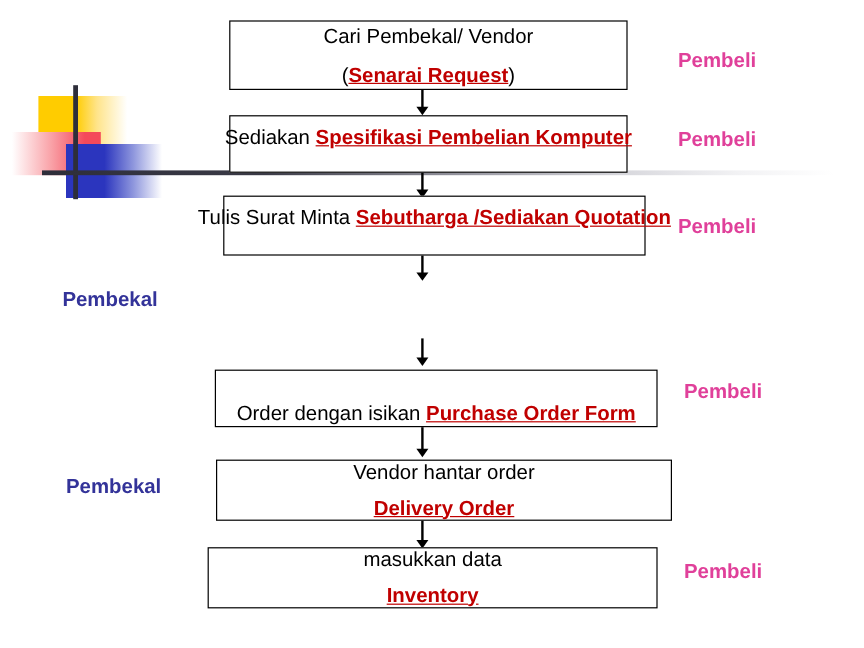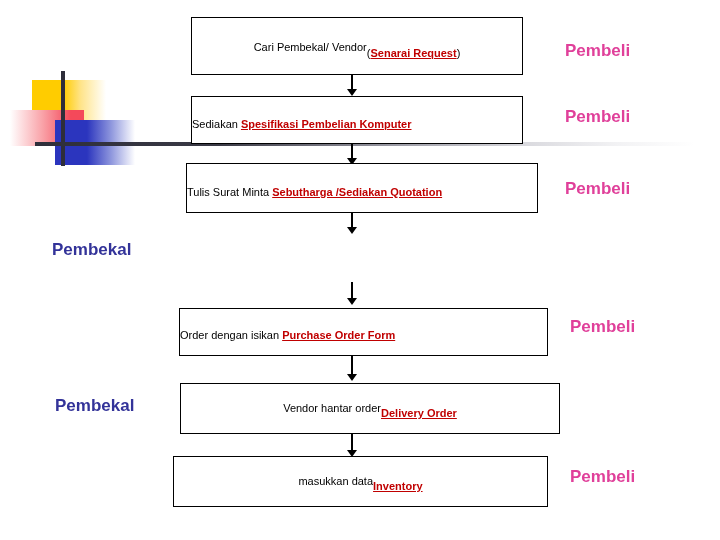--- a/index.html
+++ b/index.html
@@ -48,24 +48,24 @@
     background: linear-gradient(to right, #2E2E3A 0%, #3A3A46 28%, #9C9CA6 55%, #D9D9DE 74%, #F2F2F4 88%, #FFFFFF 100%);
   }
 
   
   .flow-box {
     position: absolute;
     box-sizing: border-box;
     border: 1px solid #000000;
     background: #ffffff;
     display: flex;
-    flex-direction: row;
+    flex-direction: column;
     align-items: center;
     color: #000000;
-    font-size: 11px;
+    font-size: 17px;
     line-height: 1.15;
   }
   .flow-box .line {
     display: block;
     white-space: nowrap;
     text-align: center;
   }
   .flow-box .hl {
     color: #C00000;
     font-weight: bold;
@@ -144,21 +144,21 @@
     <div class="stem" style="height:15px;"></div>
     <div class="head" style="top:14px;"></div>
   </div>
 
 
   <div class="arrow" style="left:346px; top:282px; height:24px;">
     <div class="stem" style="height:17px;"></div>
     <div class="head" style="top:16px;"></div>
   </div>
 
-  <div class="flow-box" style="left:179px; top:308px; width:369px; height:48px; justify-content:flex-start; padding-top:7px;">
+  <div class="flow-box" style="left:179px; top:308px; width:369px; height:48px; justify-content:flex-end; padding-top:7px;">
     <span class="line"><span class="plain">Order dengan isikan </span><span class="hl">Purchase Order Form</span></span>
   </div>
 
   <div class="arrow" style="left:346px; top:356px; height:26px;">
     <div class="stem" style="height:19px;"></div>
     <div class="head" style="top:18px;"></div>
   </div>
 
   <div class="flow-box" style="left:180px; top:383px; width:380px; height:51px; justify-content:center;">
     <span class="line">Vendor hantar order</span>

